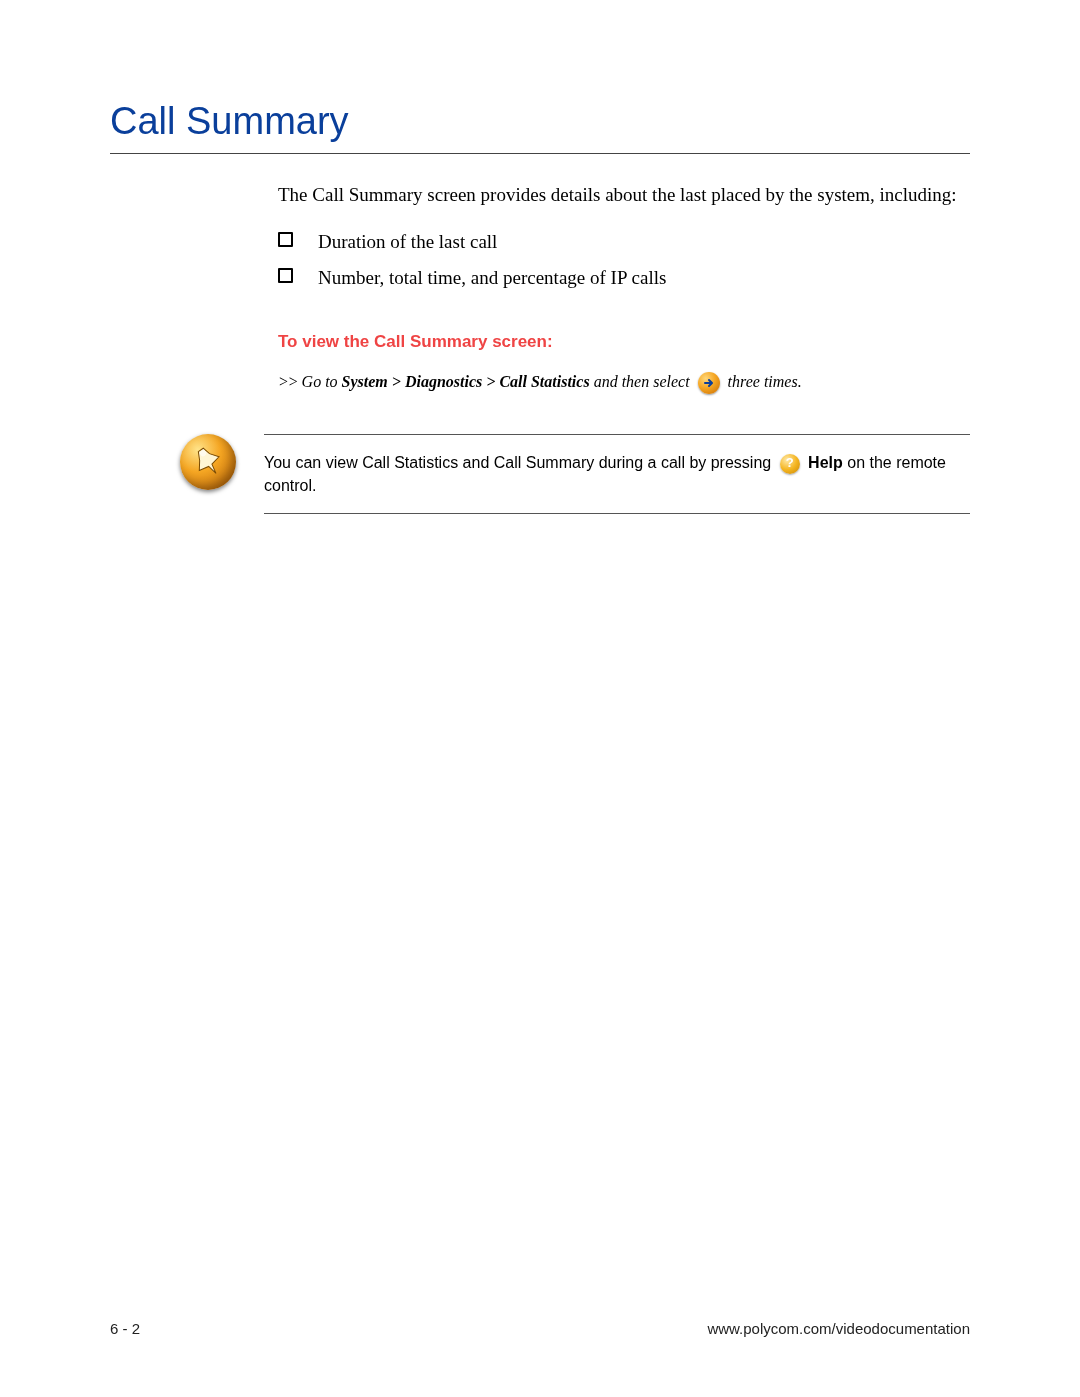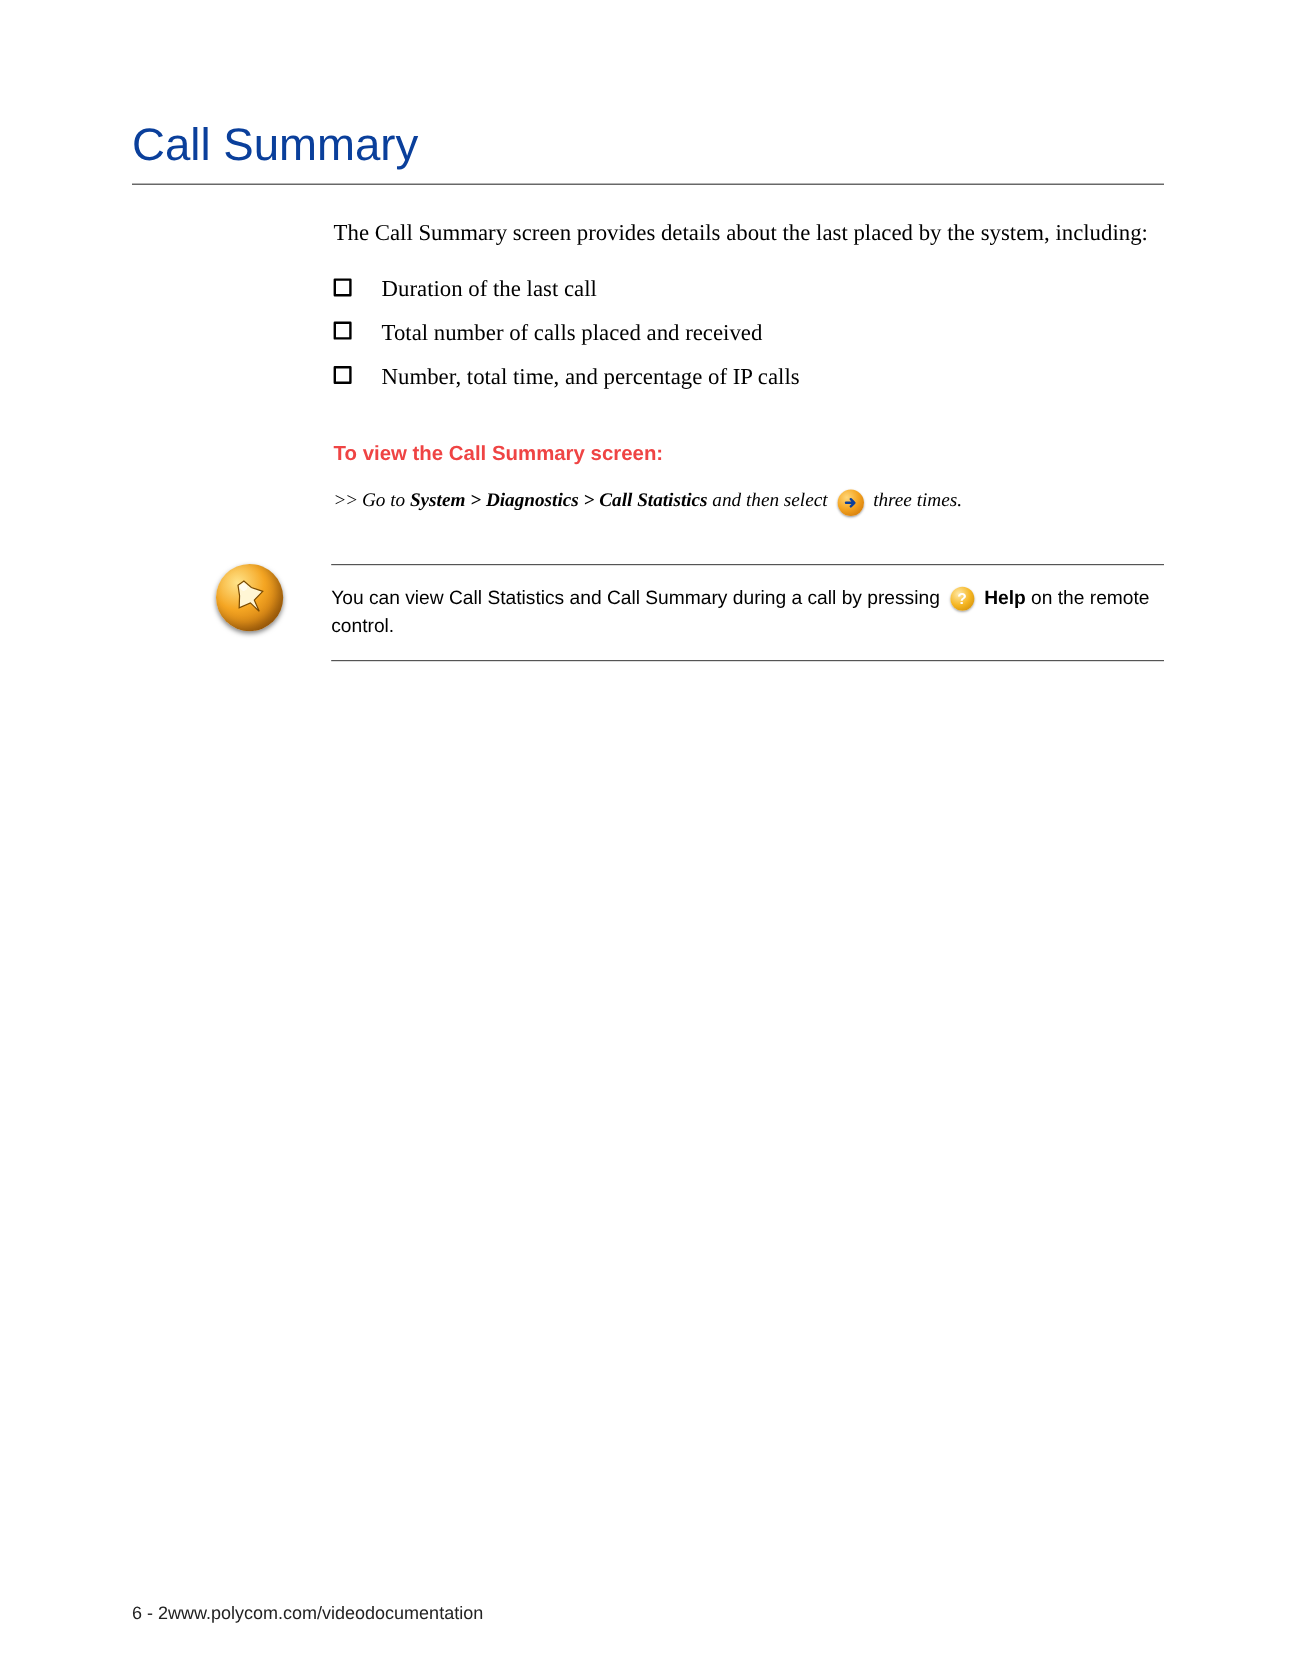--- a/index.html
+++ b/index.html
@@ -110,21 +110,21 @@
     margin: 0 4px;
     font-family: Arial, sans-serif;
     font-weight: bold;
     font-size: 13px;
     color: #fff;
   }
   .note-block {
     margin-top: 40px;
     display: flex;
     align-items: flex-start;
-    gap: 28px;
+    gap: 16px;
   }
   .note-icon {
     flex: 0 0 auto;
     width: 56px;
     height: 56px;
     margin-left: 70px;
     border-radius: 50%;
     background: radial-gradient(circle at 32% 28%, #ffe48a 0%, #f5a623 40%, #a85400 100%);
     box-shadow: 0 2px 4px rgba(0,0,0,0.5), inset -4px -4px 8px rgba(0,0,0,0.25);
     display: flex;
@@ -139,42 +139,42 @@
     padding: 16px 0;
     font-family: Arial, Helvetica, sans-serif;
     font-size: 16px;
     line-height: 1.45;
     margin-left: 12px;
   }
   .footer {
     position: absolute;
     left: 110px;
     right: 110px;
-    bottom: 44px;
+    bottom: 60px;
     display: flex;
+    justify-content: space-between;
     font-family: Arial, Helvetica, sans-serif;
     font-size: 15px;
     color: #222;
   }
   b { font-weight: bold; }
 </style>
 </head>
 <body>
 
 <div class="page">
 
   <h1 class="section-title">Call Summary</h1>
   <hr class="title-rule">
 
   <div class="content-block">
     <div class="intro">The Call Summary screen provides details about the last placed by the system, including:</div>
 
     <ul class="checklist">
       <li>Duration of the last call</li>
-      <li>Total number of calls placed and received</li>
       <li>Number, total time, and percentage of IP calls</li>
     </ul>
 
     <div class="subheading">To view the Call Summary screen:</div>
 
     <div class="instruction">
       <span class="chev">&gt;&gt;</span>
       <span>Go to </span><b>System &gt; Diagnostics &gt; Call Statistics</b><span> and then select</span>
       <span class="icon-arrow">
         <svg viewBox="0 0 12 12">

